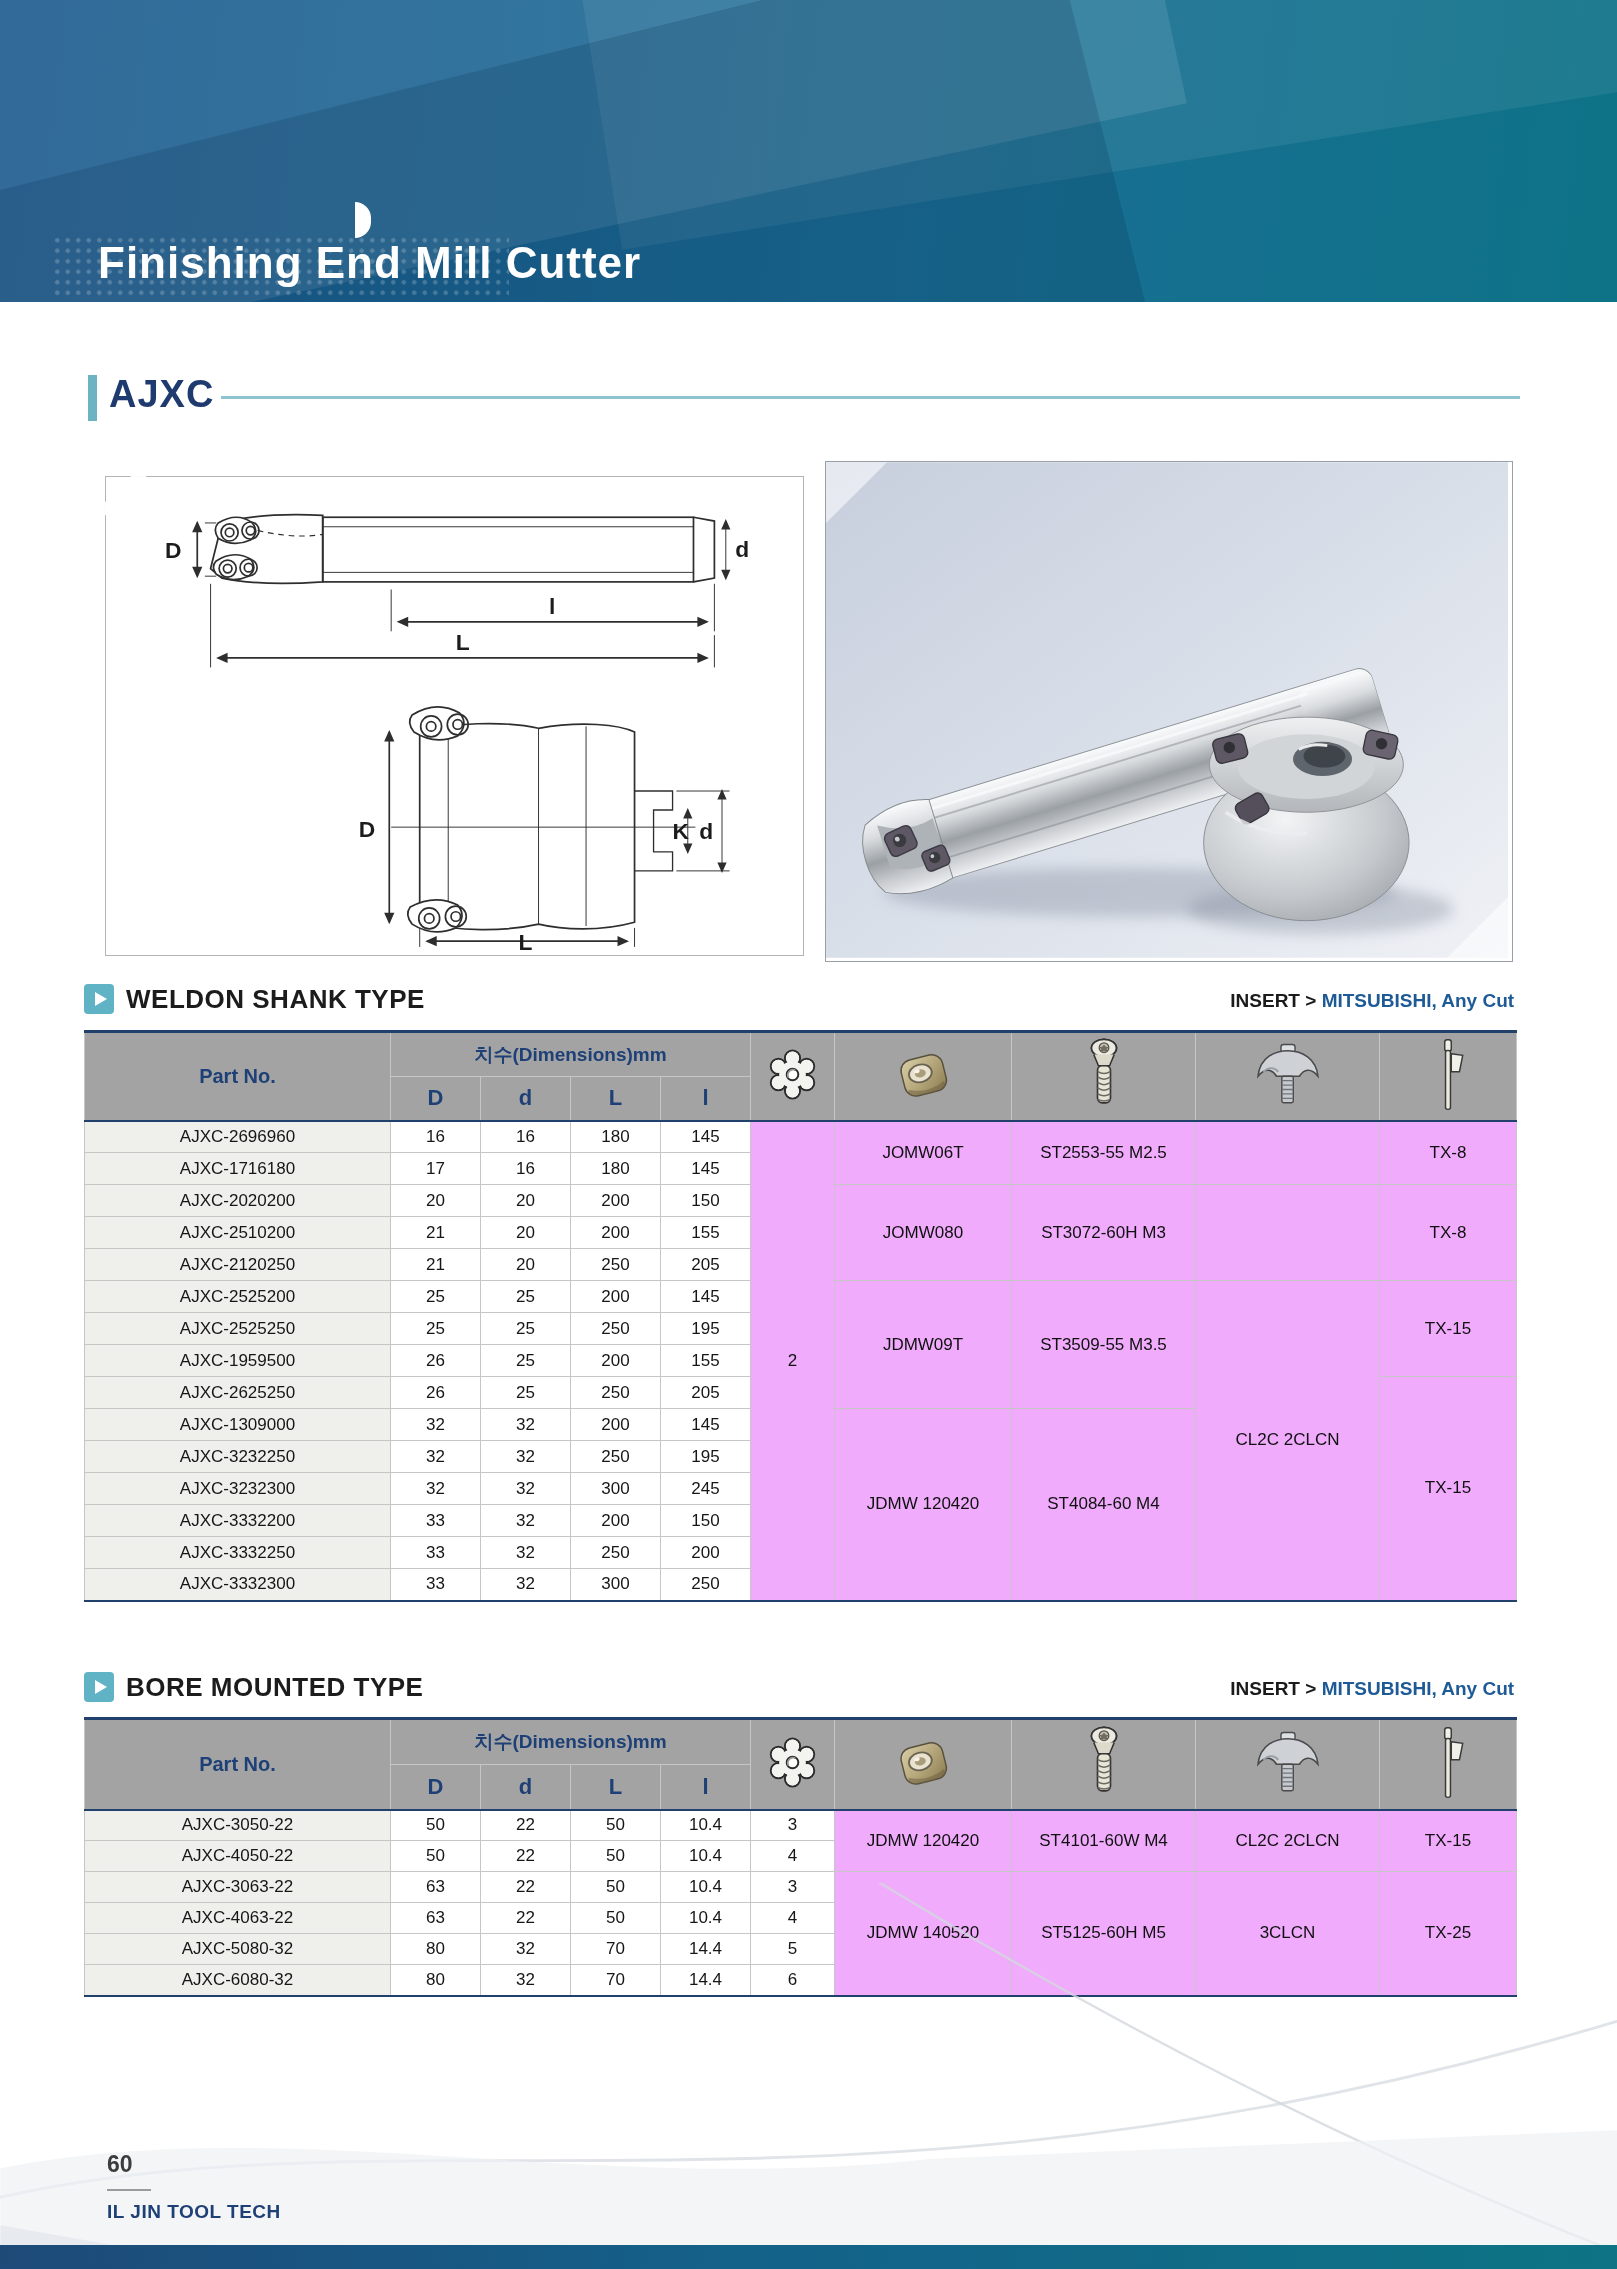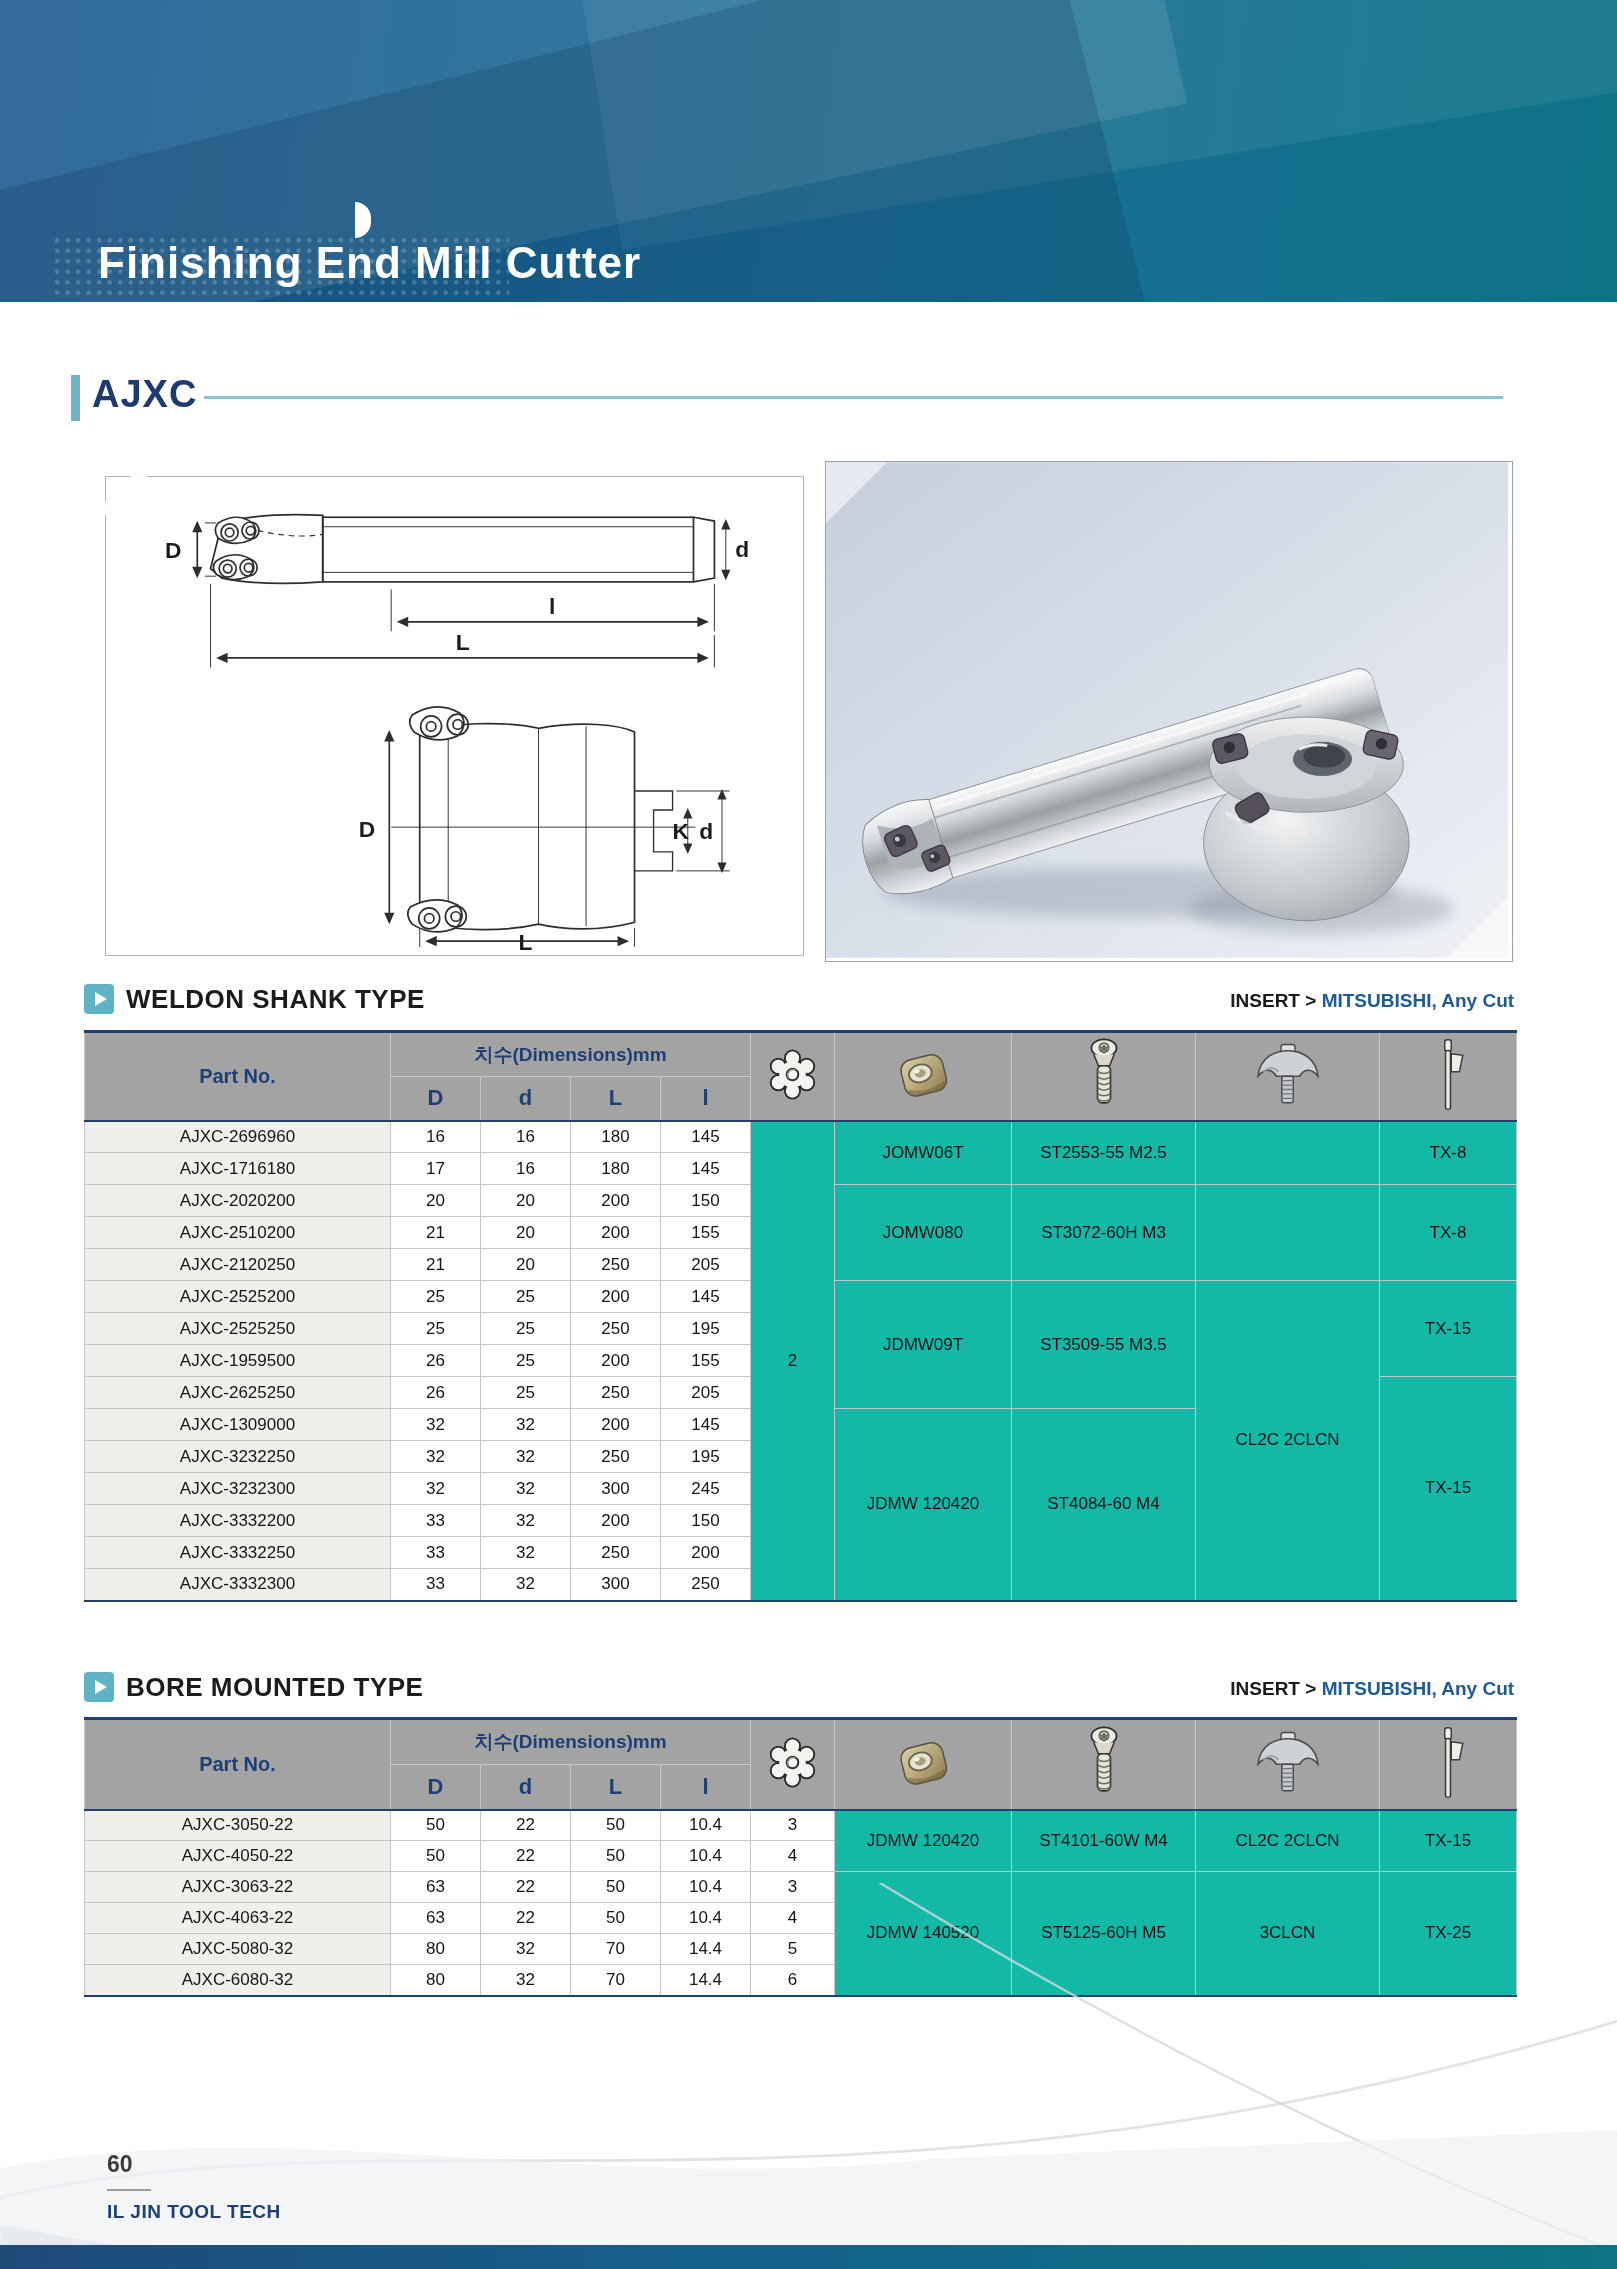--- a/index.html
+++ b/index.html
@@ -20,21 +20,21 @@
   .banner .shade{position:absolute;left:-285px;bottom:-361px;width:1427px;height:571px;
     background:rgba(8,40,70,.18);transform:rotate(-14deg);}
   .banner-dots{position:absolute;left:52px;bottom:5.7px;width:457px;height:61px;
     background-image:radial-gradient(rgba(255,255,255,.20) 1.9px,transparent 2.5px);
     background-size:10.5px 10.5px;}
   .banner-title{position:absolute;left:98px;top:202px;display:flex;align-items:center;
     color:#fff;font-size:44px;font-weight:700;letter-spacing:1px;white-space:nowrap;flex-direction:column;}
   .half-moon{display:inline-block;width:16px;height:36px;background:#fff;
     border-radius:0 18px 18px 0;margin-right:13.3px;}
   
-  .series{position:absolute;left:71px;top:373px;width:1432px;height:49px;}
+  .series{position:absolute;left:88px;top:373px;width:1432px;height:49px;}
   .series .bar{position:absolute;left:0;top:1.9px;width:8.6px;height:46px;background:#6db3c3;}
   .series .name{position:absolute;left:21px;top:0;font-size:38px;font-weight:700;color:#1e3a6e;letter-spacing:1px;}
   .series .rule{position:absolute;left:133px;top:23px;width:1299px;height:2.9px;background:#8ec3cf;}
   
   .figbox{position:absolute;background:#fff;border:1.9px solid #b3b3b3;}
   .figbox.drawing{left:105px;top:476px;width:697px;height:478px;}
   .figbox.photo{left:825px;top:461px;width:686px;height:499px;border-color:#9aa0a8;}
   .corner-slash{position:absolute;width:67px;height:11.4px;background:#ffffff;opacity:.95;transform:rotate(-45deg);}
   
   .sec-head{position:absolute;left:84px;width:1432px;height:38px;}
@@ -50,21 +50,21 @@
   table.spec thead th{background:#a3a3a3;}
   th.h-part{font-size:20px;font-weight:700;color:#1e4076;}
   th.h-dims{font-size:19px;font-weight:700;color:#1e4076;}
   th.h-sub{background:#d0e9f2;font-size:22px;font-weight:700;color:#1e4076;}
   .t-weldon thead tr.r1{height:45px;} .t-weldon thead tr.r2{height:44px;}
   .t-bore  thead tr.r1{height:46px;} .t-bore  thead tr.r2{height:45px;}
   .t-weldon tbody tr{height:32px;} .t-bore tbody tr{height:31px;}
   table.spec tbody tr:first-child td{border-top:2.9px solid #21406b;}
   td.c-part{background:#efefec;font-size:17px;color:#161616;}
   td.c-num{font-size:17px;color:#161616;}
-  td.c-merge{font-size:17px;color:#101010;background:#14b8a6;}
+  td.c-merge{font-size:17px;color:#101010;background:#f0abfc;}
   
   .footer-num{position:absolute;left:107px;top:2151px;font-size:23px;font-weight:700;color:#3c3c3c;}
   .footer-rule{position:absolute;left:107px;top:2189px;width:44px;height:1.9px;background:#9b9b9b;}
   .footer-co{position:absolute;left:107px;top:2201px;font-size:19px;font-weight:700;color:#1e4076;letter-spacing:0.5px;}
   .bottom-bar{position:absolute;left:0;top:2245px;width:1618px;height:25px;
     background:linear-gradient(90deg,#1e4a78 0%,#14618a 45%,#0d7484 100%);}
   .bg-swoosh{position:absolute;left:0;top:1883px;width:1618px;height:386px;pointer-events:none;}
   svg text{font-family:"Liberation Sans",sans-serif;}
 </style>
 </head>

